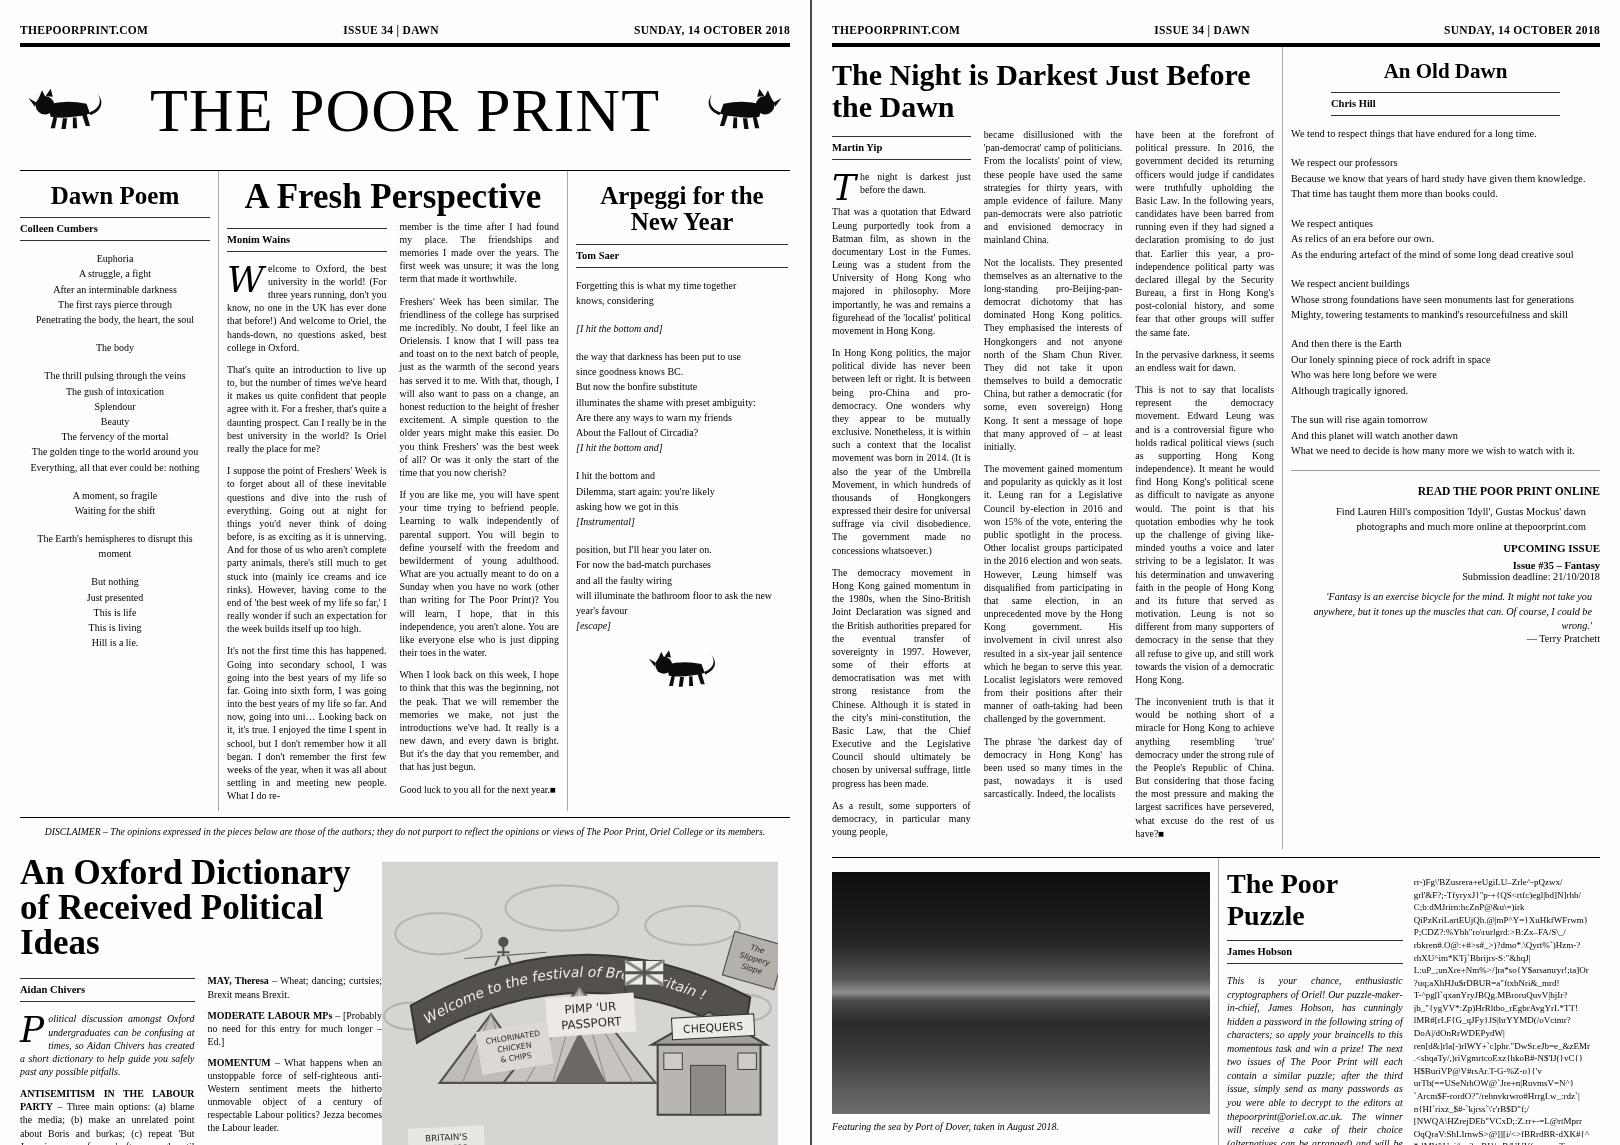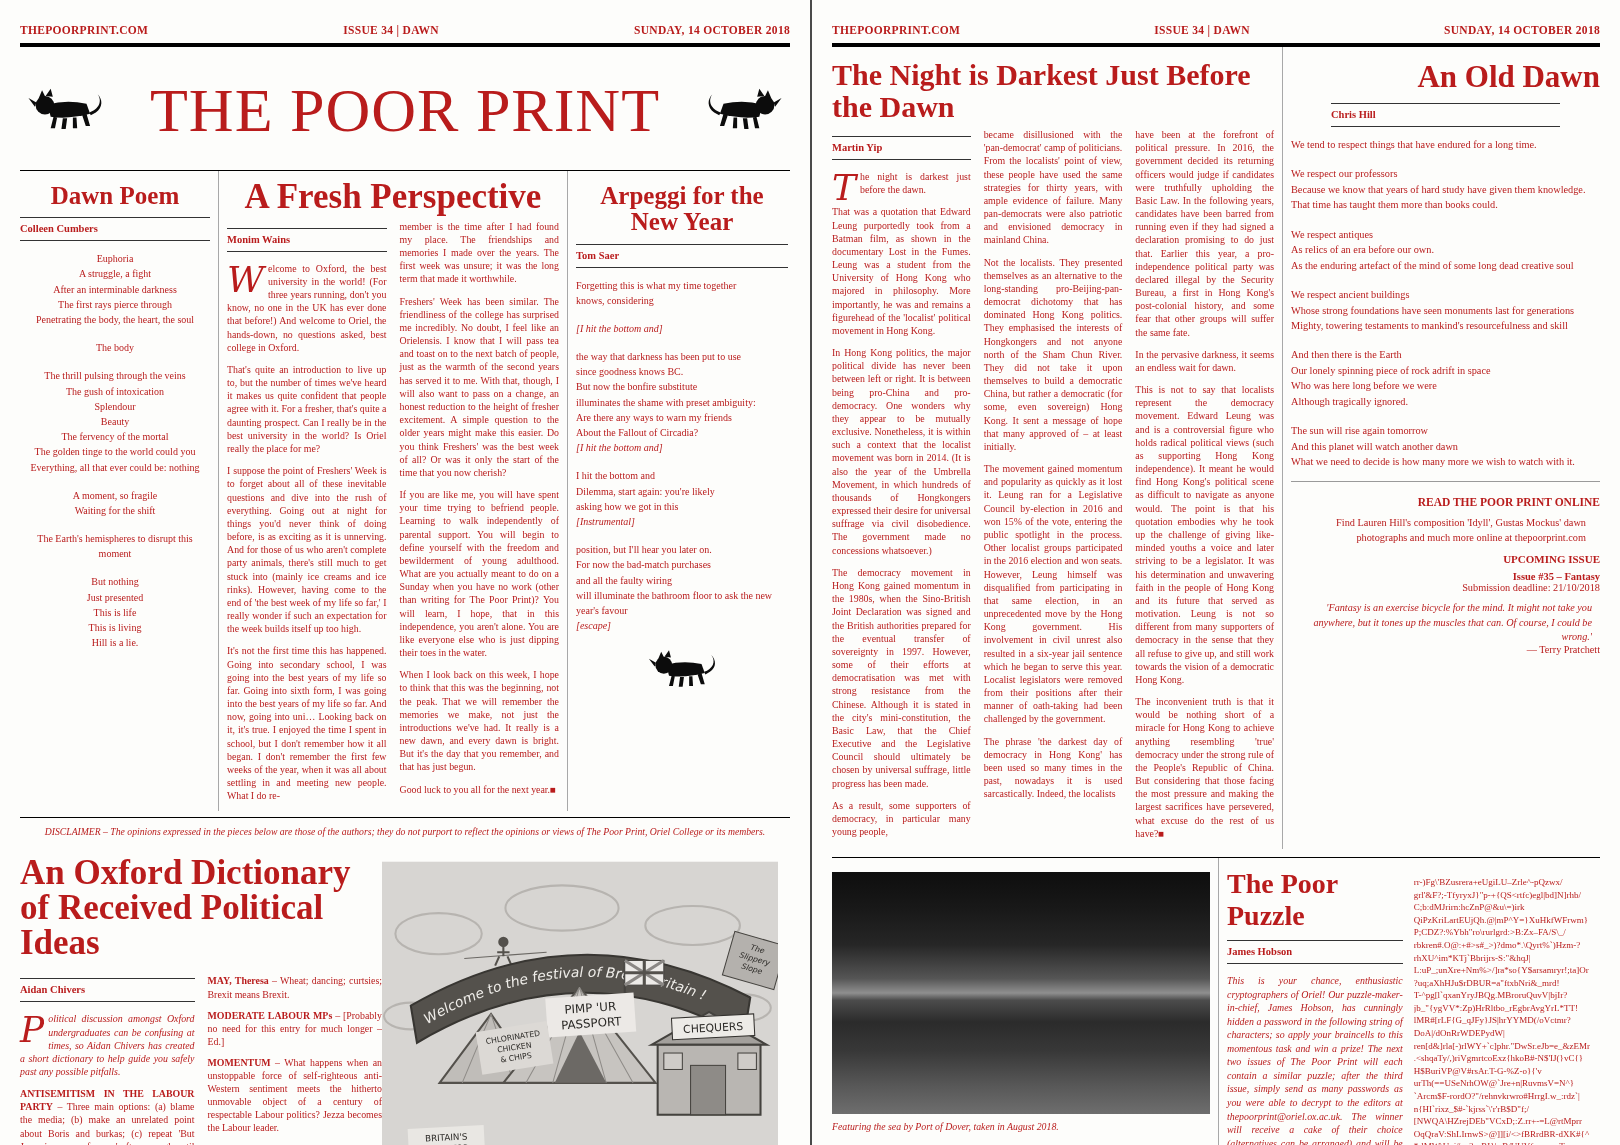--- a/index.html
+++ b/index.html
@@ -1,16 +1,16 @@
 <!DOCTYPE html>
 <html><head>
 <meta charset="utf-8">
 <style>
   html,body { margin:0; padding:0; background:#9a9a9a; }
-  .spread { width:1620px; height:1145px; display:flex; background:#fdfdfb; font-family:"Liberation Serif", serif; color:#b91c1c; overflow:hidden; }
+  .spread { width:1620px; height:1145px; display:flex; background:#fdfdfb; font-family:"Liberation Serif", serif; color:#000000; overflow:hidden; }
   .page { width:810px; height:1145px; box-sizing:border-box; padding:24px 20px 0; overflow:hidden; background:#fdfdfb; }
   .page2 { border-left:2px solid #4a4a4a; }
 
   .pg-head { display:flex; justify-content:space-between; align-items:baseline; font-size:11.5px; font-weight:bold; letter-spacing:.3px; }
   .headrule { border-top:4px solid #000; margin-top:7px; }
 
   .masthead { display:flex; align-items:center; justify-content:center; gap:30px; padding:16px 0 12px; }
   .masthead h1 { font-size:62px; margin:12px; font-weight:normal; letter-spacing:1px; white-space:nowrap; }
   .lion { width:86px; height:52px; flex:none; }
   .mirror { transform:scaleX(-1); }
@@ -49,21 +49,21 @@
   .dict-title { font-size:35px; line-height:1.0; margin:10px 0 10px; }
   .entry { font-size:9.9px; line-height:1.32; text-align:justify; margin:0 0 8px; }
   .intro-p { font-style:italic; }
 
   .cartoon-fig { flex:1; margin:0; padding-top:14px; }
   .cartoon-fig svg { display:block; width:396px; height:458px; }
 
   .night { width:442px; flex:none; }
   .night-title { font-size:30px; margin:12px 0 6px; line-height:1.05; }
   .aside2 { flex:1; min-width:0; }
-  .olddawn-title { font-size:31px; text-align:right; margin:12px 0 4px; }
+  .olddawn-title { font-size:21px; text-align:center; margin:12px 0 4px; }
   .byline-box { margin:0 40px; }
   .olddawn .pline { font-size:10.3px; line-height:1.5; min-height:8px; }
   .olddawn .vgap { height:14px; }
 
   .readonline { text-align:right; padding-top:10px; }
   .ro-head { font-weight:bold; font-size:11.5px; margin:4px 0 8px; }
   .ro-text { font-size:10.3px; line-height:1.4; margin:0 14px 8px; }
   .ro-up { font-weight:bold; font-size:11px; margin:8px 0 6px; }
   .ro-issue { font-weight:bold; font-size:10.5px; }
   .ro-dead { font-size:10.3px; margin-bottom:8px; }
@@ -135,21 +135,21 @@
             <div class="pline">The first rays pierce through</div>
             <div class="pline">Penetrating the body, the heart, the soul</div>
             <div class="vgap"></div>
             <div class="pline">The body</div>
             <div class="vgap"></div>
             <div class="pline">The thrill pulsing through the veins</div>
             <div class="pline">The gush of intoxication</div>
             <div class="pline">Splendour</div>
             <div class="pline">Beauty</div>
             <div class="pline">The fervency of the mortal</div>
-            <div class="pline">The golden tinge to the world could you</div>
+            <div class="pline">The golden tinge to the world around you</div>
             <div class="pline">Everything, all that ever could be: nothing</div>
             <div class="vgap"></div>
             <div class="pline">A moment, so fragile</div>
             <div class="pline">Waiting for the shift</div>
             <div class="vgap"></div>
             <div class="pline">The Earth's hemispheres to disrupt this moment</div>
             <div class="vgap"></div>
             <div class="pline">But nothing</div>
             <div class="pline">Just presented</div>
             <div class="pline">This is life</div>

